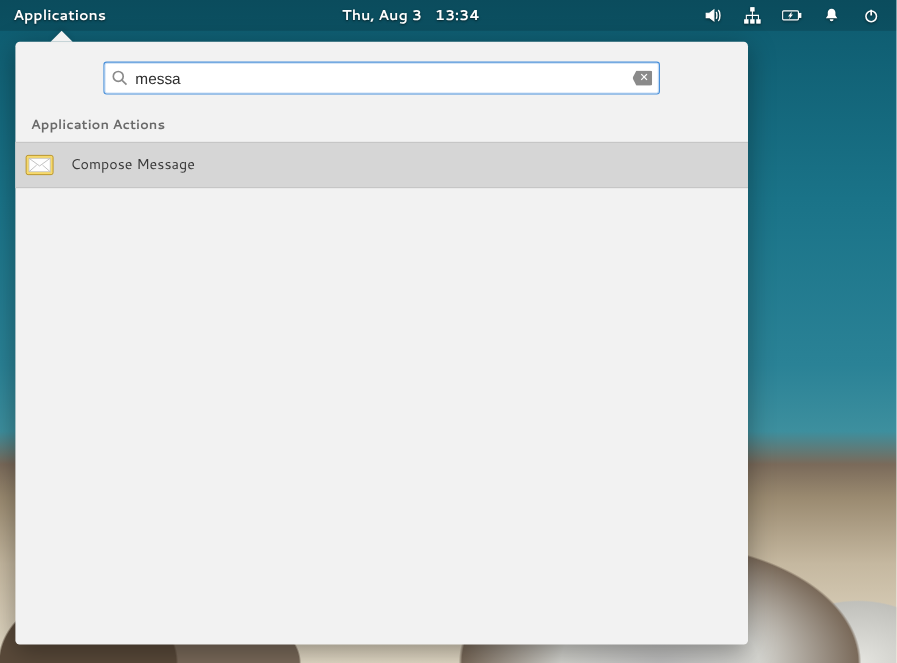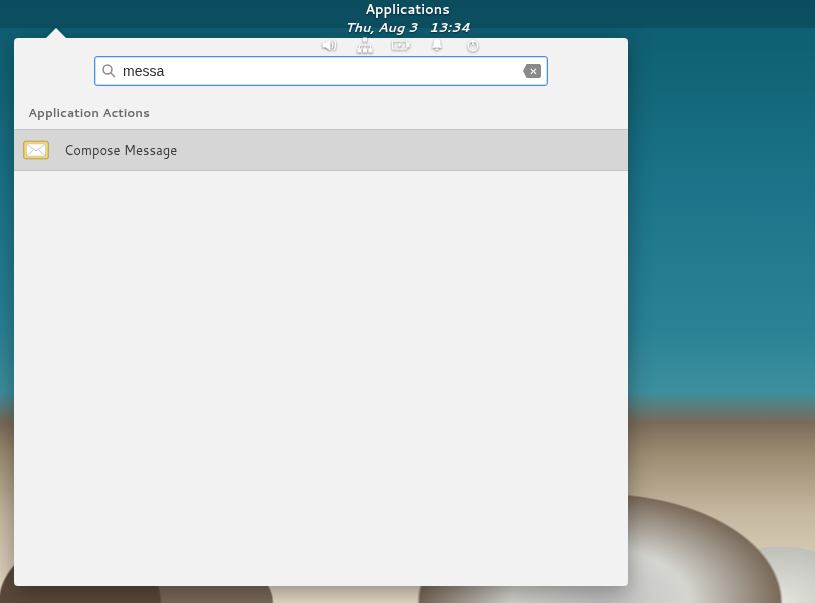--- a/index.html
+++ b/index.html
@@ -35,34 +35,33 @@
     position: absolute;
     top: 0; left: 0; right: 0;
     height: 28px;
     background: rgba(0,0,0,0.15);
     display: flex;
     align-items: center;
     color: #fff;
     font-size: 13px;
     text-shadow: 0 1px 2px rgba(0,0,0,0.6);
     z-index: 10;
-    flex-direction: column;
   }
   .topbar-left { padding: 0 12px; font-weight: 600; }
-  .topbar-center { flex: 1; text-align: center; font-weight: 600; font-style: italic; }
+  .topbar-center { flex: 1; text-align: center; font-weight: 600; }
   .topbar-center span { margin: 0 4px; }
   .topbar-right { display: flex; gap: 18px; padding-right: 14px; align-items: center; }
   .tray-icon { display: flex; align-items: center; justify-content: center; width: 18px; height: 18px; }
   .tray-icon svg { fill: #fff; stroke: #fff; filter: drop-shadow(0 1px 1px rgba(0,0,0,0.5)); }
 
   .drop-panel {
     position: absolute;
     top: 38px;
     left: 14px;
-    width: 614px;
+    width: 666px;
     height: 548px;
     background: #f2f2f2;
     border-radius: 4px;
     box-shadow: 0 6px 24px rgba(0,0,0,0.35);
     z-index: 9;
   }
   .drop-arrow {
     position: absolute;
     top: -10px;
     left: 32px;

